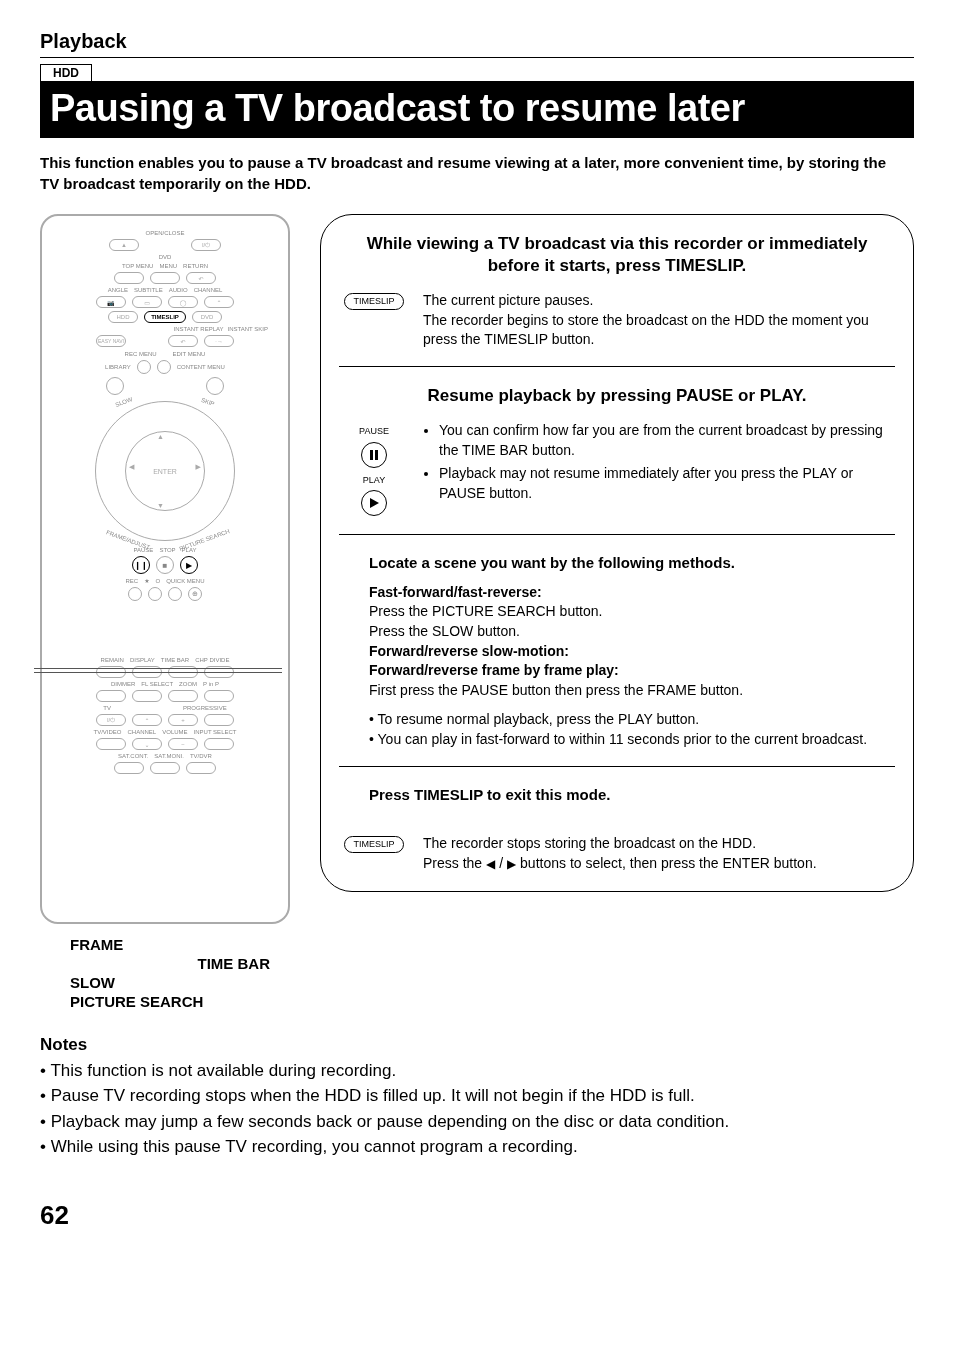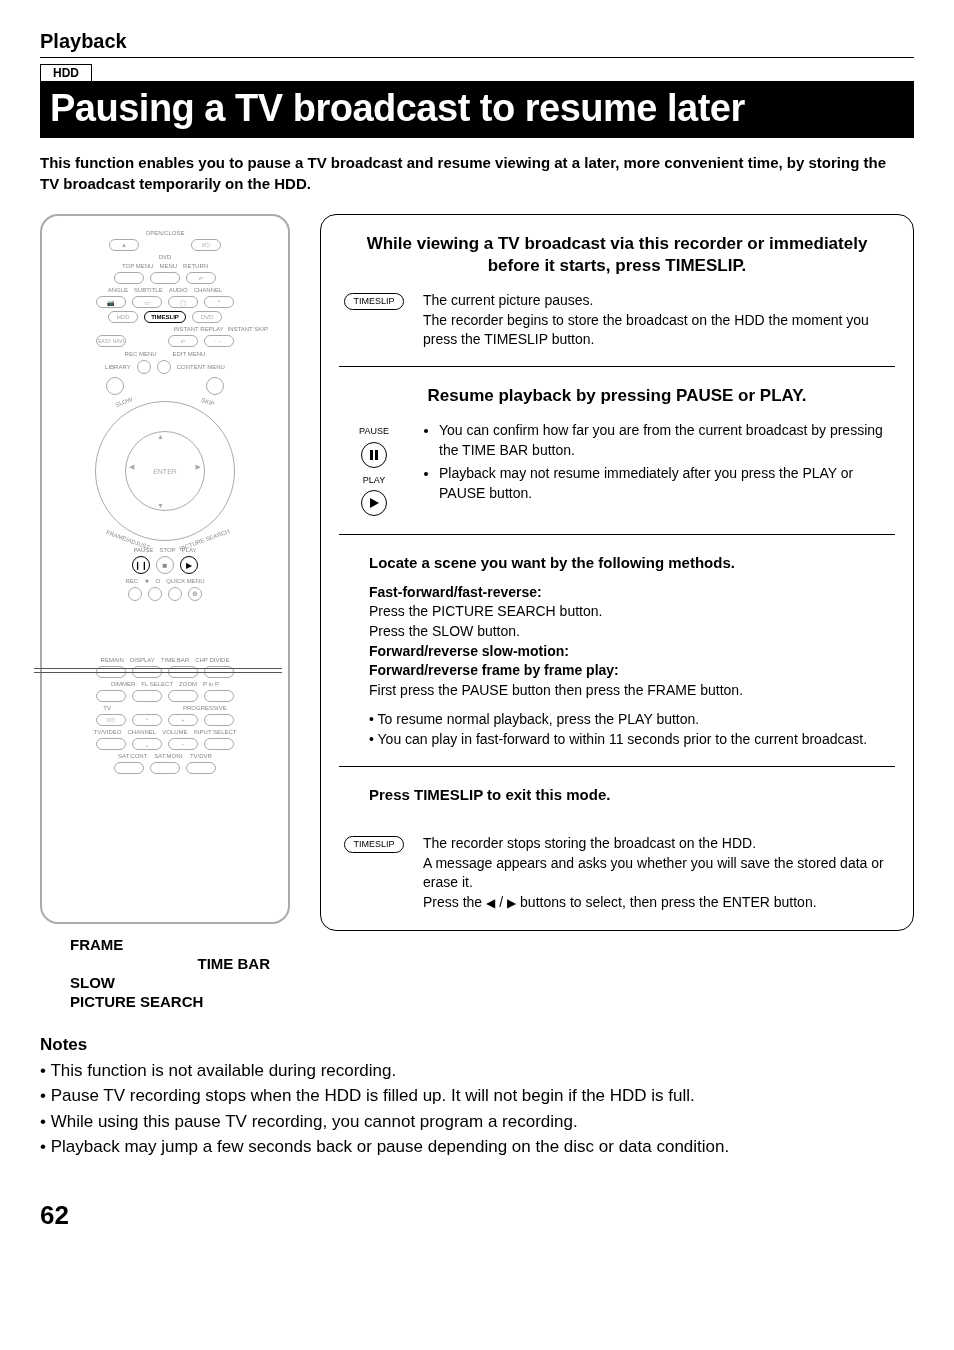--- a/index.html
+++ b/index.html
@@ -33,21 +33,21 @@
     margin-top: -1px;
   }
   .intro {
     font-weight: bold;
     font-size: 15px;
     margin: 14px 12px 20px 0;
     line-height: 1.4;
   }
   .content-row { display: flex; gap: 30px; align-items: flex-start; }
   .remote-col { flex: 0 0 250px; }
-  .steps-col { flex: 1; border: 1.5px solid #000; border-radius: 16px; padding: 18px 18px 18px 18px; }
+  .steps-col { flex: 1; border: 1.5px solid #000; border-radius: 32px; padding: 18px 18px 18px 18px; }
   .remote {
     border: 2px solid #aaa;
     border-radius: 18px;
     padding: 14px 10px;
     color: #888;
     font-size: 7px;
     text-align: center;
     position: relative;
     height: 710px;
   }
@@ -338,34 +338,33 @@
     <hr class="step-sep">
 
     <div class="step-heading3">Press TIMESLIP to exit this mode.</div>
     <div style="height:20px"></div>
     <div class="step-body">
       <div class="btn-col">
         <span class="pill-btn">TIMESLIP</span>
       </div>
       <div class="step-text">
         <div>The recorder stops storing the broadcast on the HDD.</div>
-        <div>A message appears and asks you whether you will save the stored data or erase it.</div>
         <div>
           <span>Press the </span><span class="arrow-inline">◀</span> / <span class="arrow-inline">▶</span><span> buttons to select, then press the ENTER button.</span>
         </div>
       </div>
     </div>
 
   </div>
 </div>
 
 <div class="notes">
   <div class="notes-title">Notes</div>
   <div>• <span>This function is not available during recording.</span></div>
   <div>• <span>Pause TV recording stops when the HDD is filled up. It will not begin if the HDD is full.</span></div>
+  <div>• <span>Playback may jump a few seconds back or pause depending on the disc or data condition.</span></div>
   <div>• <span>While using this pause TV recording, you cannot program a recording.</span></div>
-  <div>• <span>Playback may jump a few seconds back or pause depending on the disc or data condition.</span></div>
 </div>
 
 <div class="page-num">62</div>
 
 
 
 
 </body></html>

